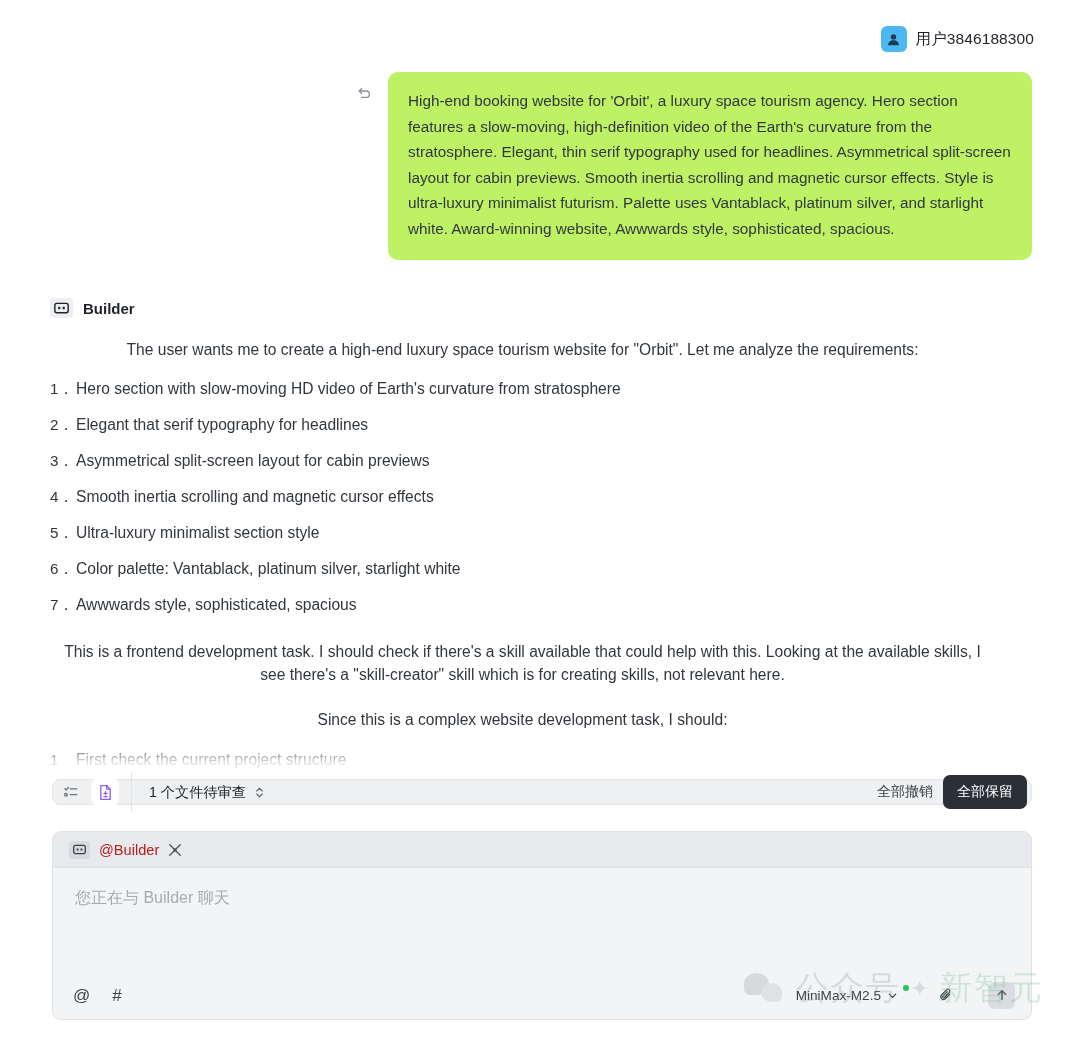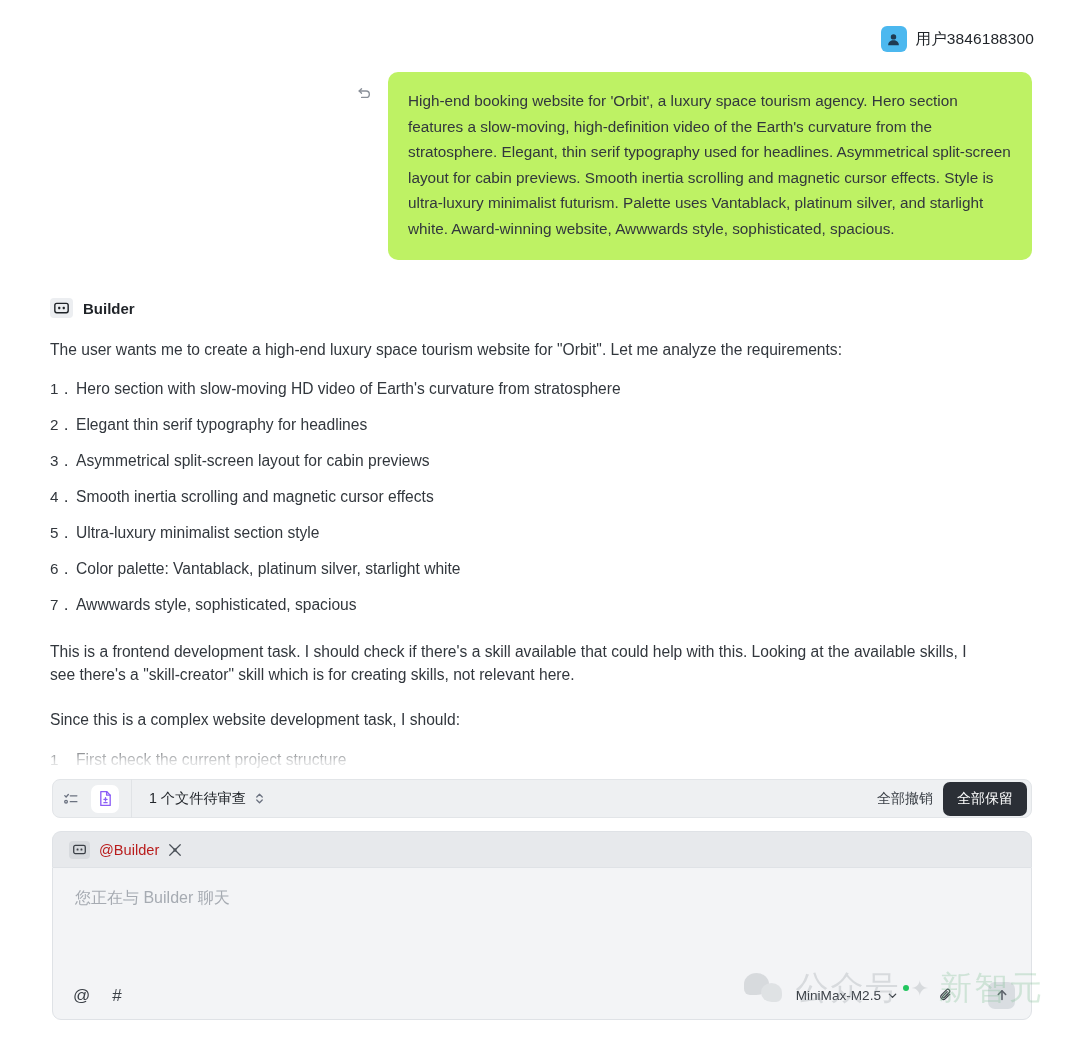--- a/index.html
+++ b/index.html
@@ -81,20 +81,21 @@
   .agent-name {
     font-size: 15px;
     font-weight: bold;
     color: #1f2328;
   }
   .para {
     font-size: 15.6px;
     line-height: 23px;
     color: #32373d;
     margin: 0 0 17px 0;
+    text-align: center;
   }
   .para.wide { max-width: 945px; }
   .olist { margin: 0 0 8px 0; }
   .oitem {
     display: flex;
     align-items: baseline;
     font-size: 15.6px;
     line-height: 22px;
     color: #32373d;
     margin-bottom: 14px;
@@ -115,21 +116,21 @@
     top: 742px; height: 36px;
     background: linear-gradient(to bottom, rgba(255,255,255,0) 0%, rgba(255,255,255,.82) 55%, #fff 100%);
     pointer-events: none;
     z-index: 5;
   }
 
   
   .review-bar {
     position: absolute;
     left: 52px; right: 48px;
-    top: 779px; height: 39px;
+    top: 779px; height: 26px;
     background: #eef0f2;
     border: 1px solid #e2e5e8;
     border-radius: 8px;
     display: flex; align-items: center;
     z-index: 8;
   }
   .rb-icon {
     width: 36px; height: 100%;
     display: flex; align-items: center; justify-content: center;
     color: #6b7280;
@@ -346,21 +347,21 @@
 
     <p class="para wide">The user wants me to create a high-end luxury space tourism website for "Orbit". Let me analyze the requirements:</p>
 
     <div class="olist">
       <div class="oitem">
         <span class="onum">1．</span>
         <span class="otext">Hero section with slow-moving HD video of Earth's curvature from stratosphere</span>
       </div>
       <div class="oitem">
         <span class="onum">2．</span>
-        <span class="otext">Elegant thin serif typography for headlines</span>
+        <span class="otext">Elegant that serif typography for headlines</span>
       </div>
       <div class="oitem">
         <span class="onum">3．</span>
         <span class="otext">Asymmetrical split-screen layout for cabin previews</span>
       </div>
       <div class="oitem">
         <span class="onum">4．</span>
         <span class="otext">Smooth inertia scrolling and magnetic cursor effects</span>
       </div>
       <div class="oitem">

